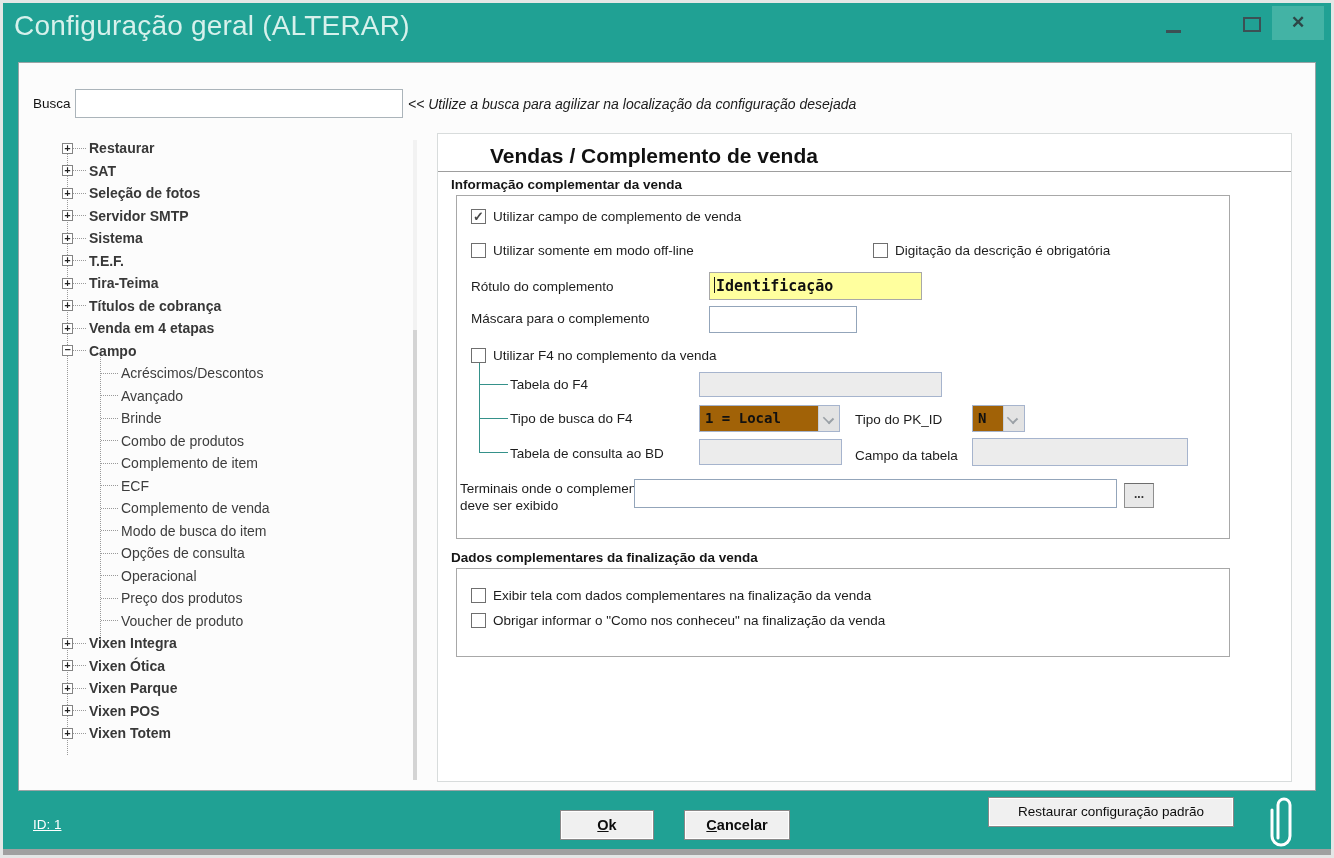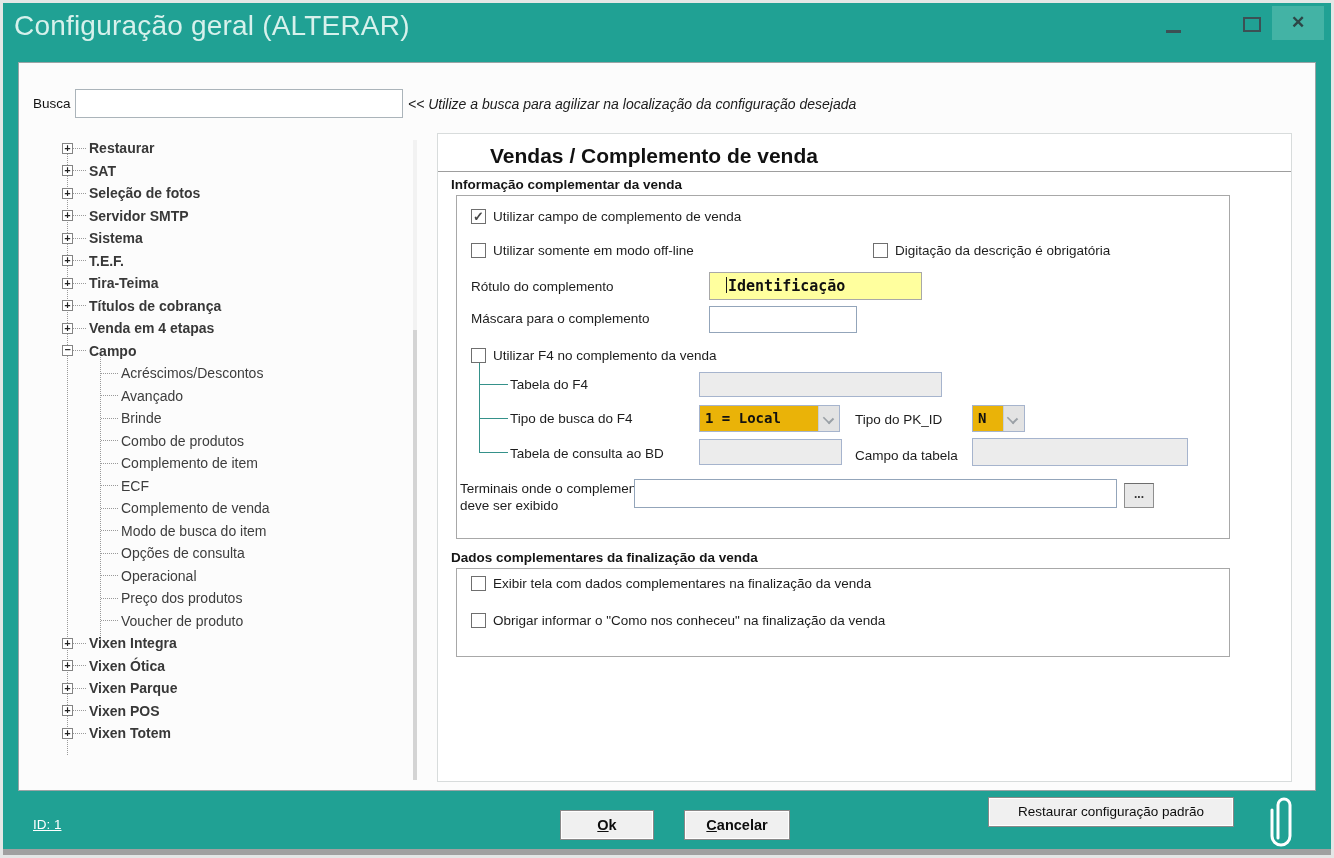--- a/index.html
+++ b/index.html
@@ -45,26 +45,26 @@
   
   .cbrow{position:absolute;display:flex;align-items:center;gap:7px;font-size:13.5px;color:#1d1d1d;white-space:nowrap;cursor:pointer}
   .cb{width:15px;height:15px;box-sizing:border-box;border:1px solid #6f6f6f;background:#fff;flex:none;
     font:bold 13px/13px "Liberation Sans",sans-serif;text-align:center;color:#484848}
   
   .flabel{position:absolute;font-size:13.5px;color:#1d1d1d;white-space:nowrap}
   .field{position:absolute;box-sizing:border-box;font:14px "Liberation Sans",sans-serif;padding:0 3px}
   .win{background:#fff;border:1px solid #93a5ba}
   .din{background:#ececec;border:1px solid #a6b4cd}
   .yellow-field{position:absolute;box-sizing:border-box;background:#ffff9e;border:1px solid #a8a8a8;
-    font:bold 15px/26px "DejaVu Sans Mono",monospace;color:#111;padding-left:14px;overflow:hidden;white-space:nowrap;cursor:text}
+    font:bold 15px/26px "DejaVu Sans Mono",monospace;color:#111;padding-left:2px;overflow:hidden;white-space:nowrap;cursor:text}
   .caret{display:inline-block;width:1px;height:16px;background:#1a1a1a;vertical-align:-2px;margin:0 1px 0 2px}
   .conn{position:absolute;background:none}
   .connv{border-left:1px solid #35918a}
   .connh{border-top:1px solid #35918a}
-  .dd{position:absolute;box-sizing:border-box;background:#eab308;border:1px solid #a6b4cd;display:flex;cursor:default}
+  .dd{position:absolute;box-sizing:border-box;background:#a16207;border:1px solid #a6b4cd;display:flex;cursor:default}
   .dd .val{flex:1;font:bold 14px/25px "DejaVu Sans Mono",monospace;color:#111;padding-left:5px;overflow:hidden}
   .dd .arrow-btn{width:20px;flex:none;background:#e3e3e3;border-left:1px solid #c6cfda;position:relative}
   .chev{position:absolute;left:5px;top:8px;width:7px;height:7px;border-right:2px solid #9aa0a6;border-bottom:2px solid #9aa0a6;transform:rotate(45deg) scale(1,.8)}
   .browse-btn{position:absolute;box-sizing:border-box;background:#e8e8e8;border:1px solid #8f8f8f;border-top-color:#6d6d6d;
     font:bold 12px/20px "Liberation Sans",sans-serif;text-align:center;color:#333;cursor:pointer}
   
   .id-link{position:absolute;left:33px;top:817px;font-size:13.5px;color:#fff;text-decoration:underline;cursor:pointer}
   .btn{position:absolute;display:block;background:#f0f0f0;border:1px solid #898989;color:#0d0d0d;
     font-weight:bold;font-size:14.5px;text-align:center;cursor:pointer;box-shadow:inset 0 0 0 1px #fff}
   .btn::first-letter{text-decoration:underline}
@@ -280,21 +280,21 @@
     <input class="field din" style="left: 515px; top: 242px; width: 216px; height: 28px;" disabled="" value="">
 
     <div class="flabel" style="left:3px;top:285px">Terminais onde o complemento</div>
     <div class="flabel" style="left:3px;top:302px">deve ser exibido</div>
     <input class="field win" style="left: 177px; top: 283px; width: 483px; height: 29px;" value="">
     <div class="browse-btn" style="left:667px;top:287px;width:30px;height:25px">...</div>
   </div>
 
   <div class="group-label" style="left:13px;top:416px">Dados complementares da finalização da venda</div>
   <div class="groupbox" style="left:18px;top:434px;width:772px;height:87px">
-    <div class="cbrow" style="left:14px;top:7px">
+    <div class="cbrow" style="left:14px;top:19px">
       <span class="cb"></span>
       <span>Exibir tela com dados complementares na finalização da venda</span>
     </div>
     <div class="cbrow" style="left:14px;top:44px">
       <span class="cb"></span>
       <span>Obrigar informar o "Como nos conheceu" na finalização da venda</span>
     </div>
   </div>
 </div>
 

